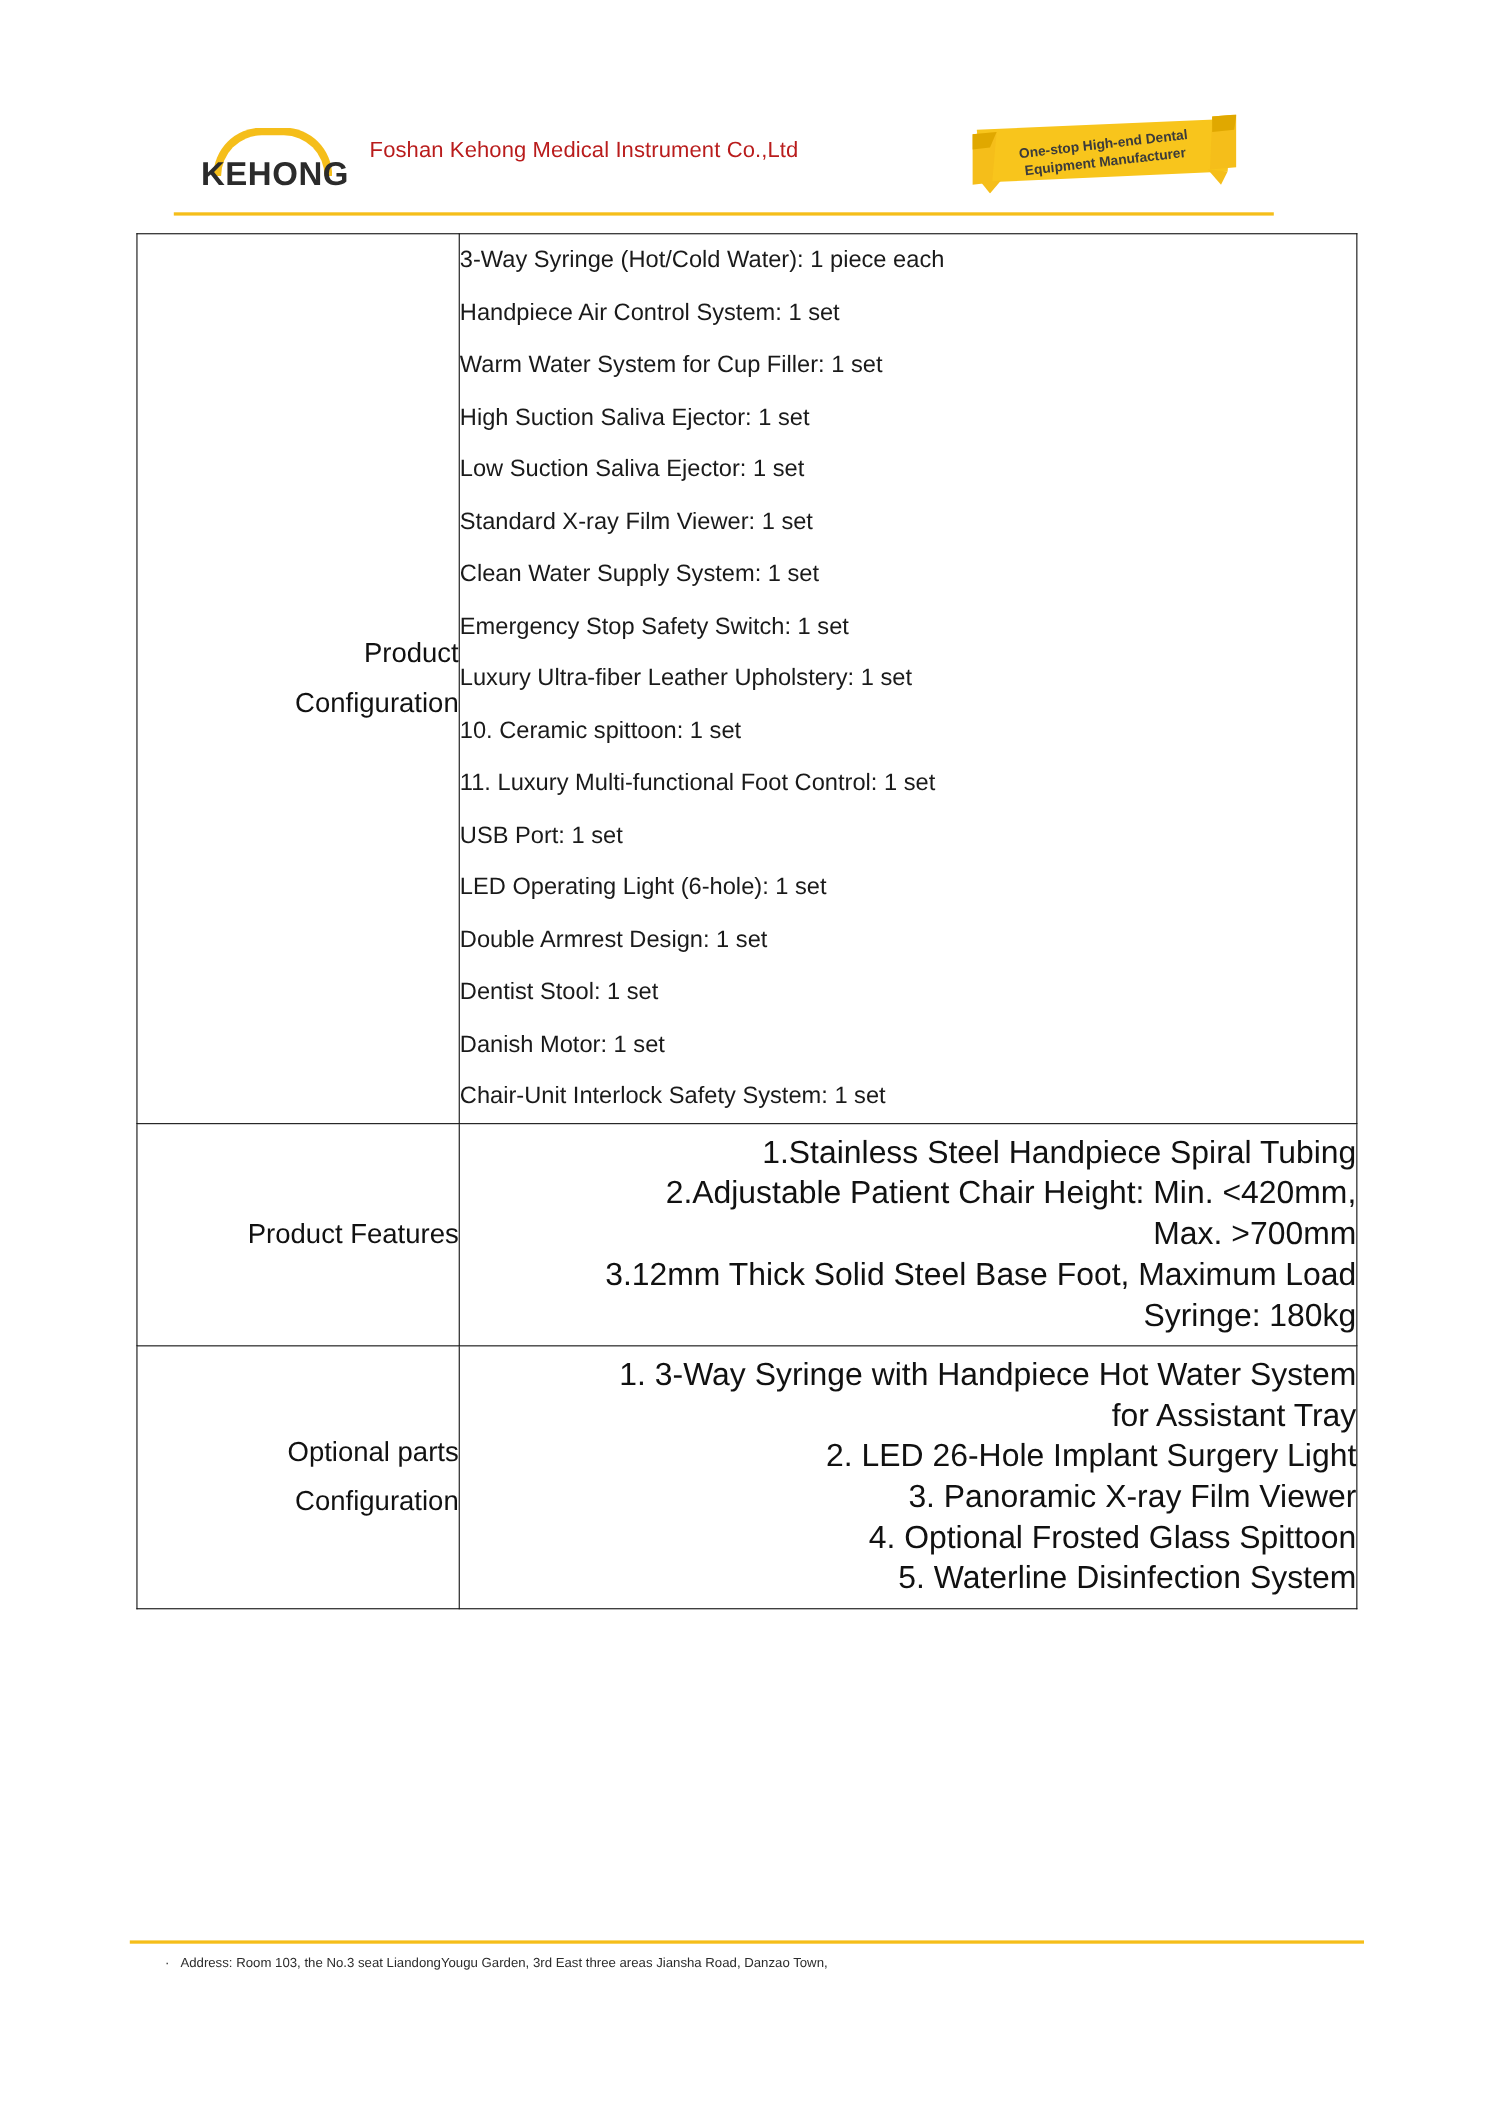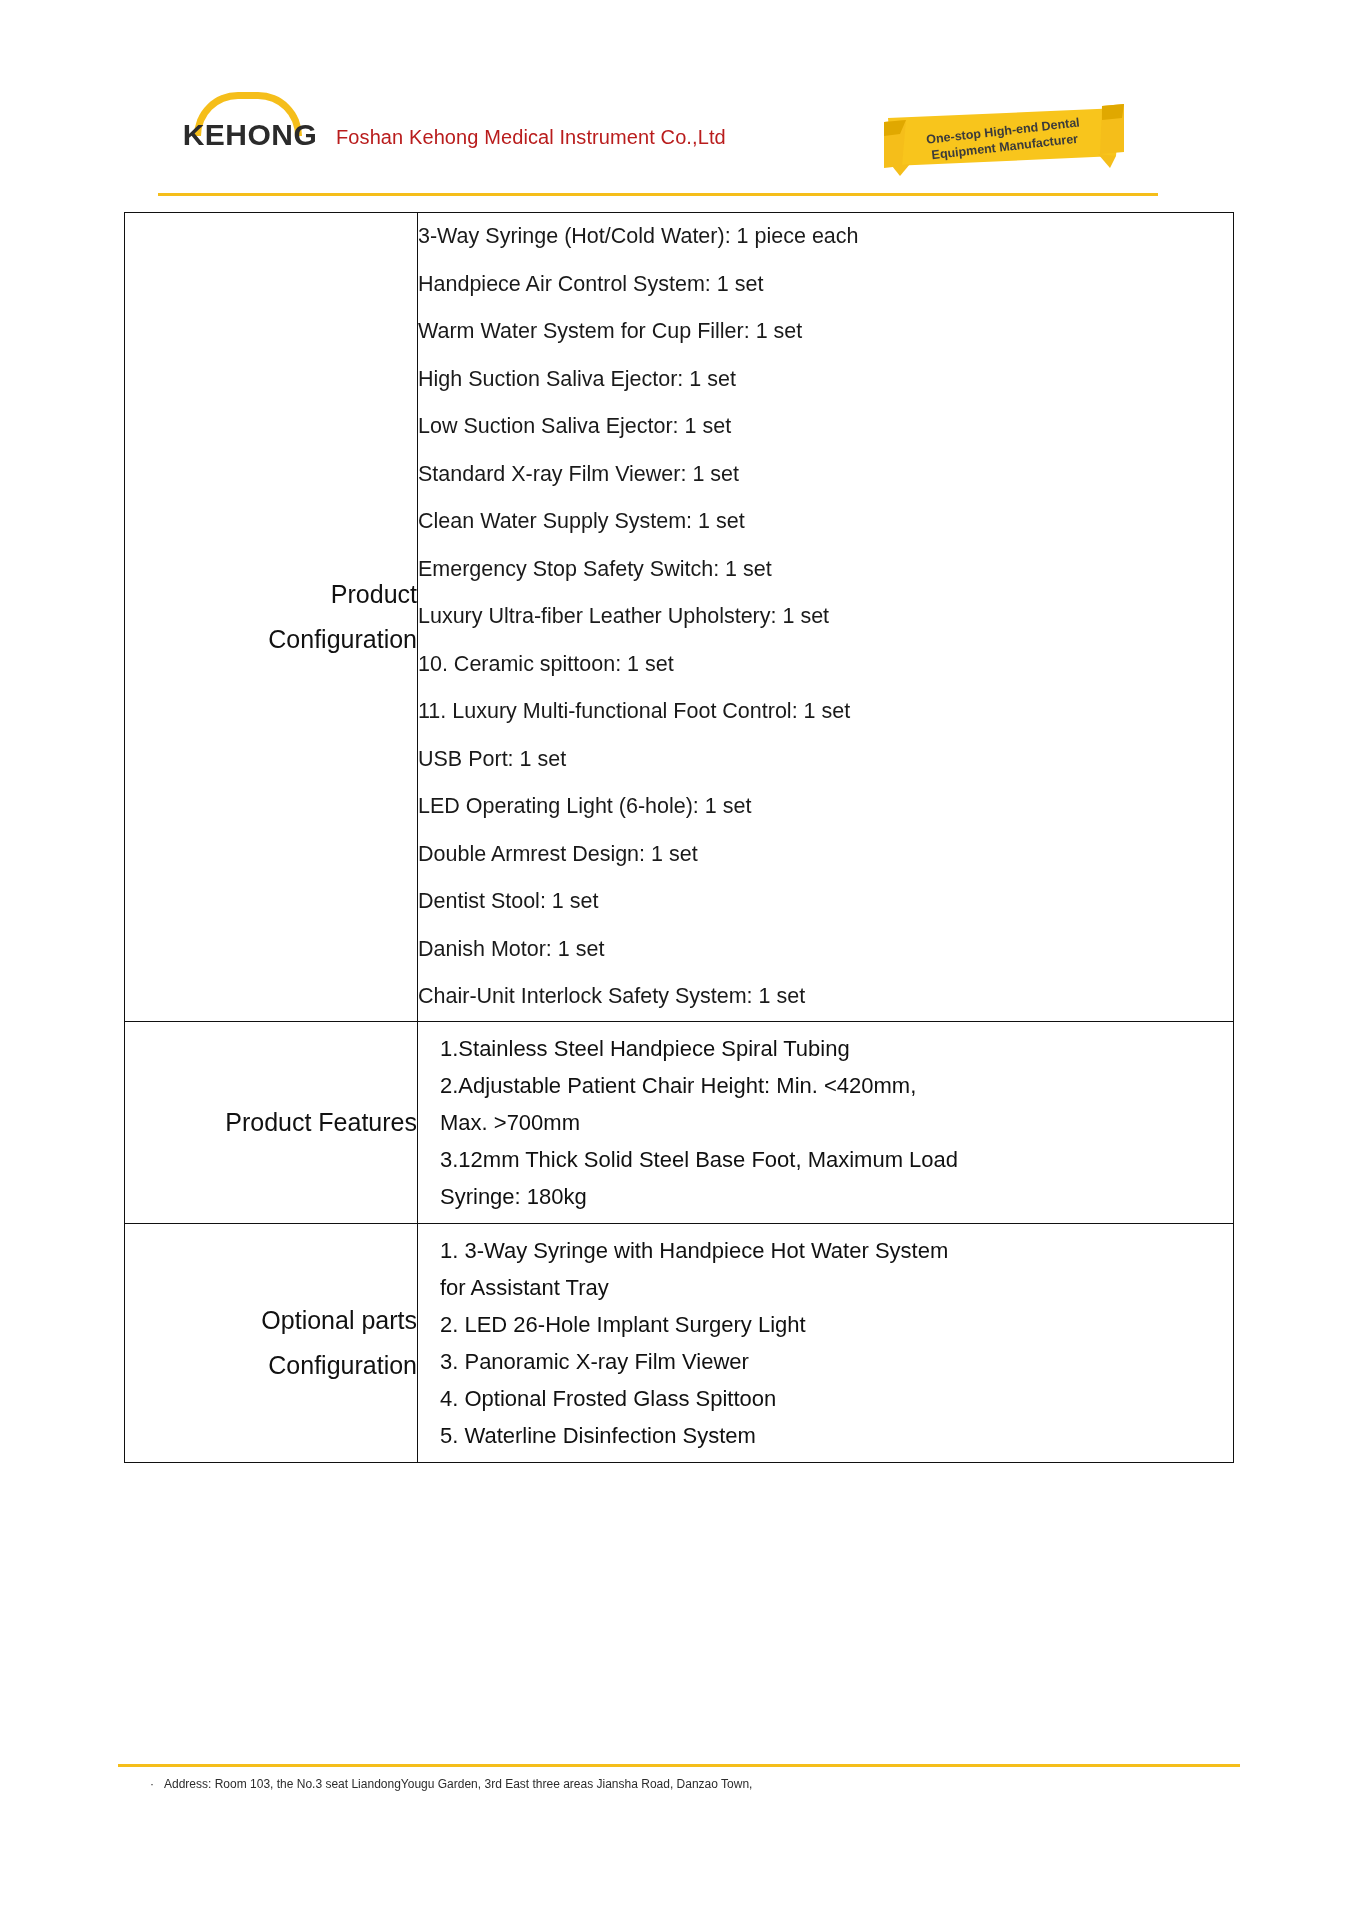--- a/index.html
+++ b/index.html
@@ -25,21 +25,21 @@
   .header {
     position: absolute;
     top: 48px;
     left: 0;
     width: 1358px;
     height: 105px;
   }
   .logo-block {
     position: absolute;
     left: 170px;
-    top: 44px;
+    top: 68px;
     width: 160px;
     height: 62px;
   }
   .logo-arc {
     position: absolute;
     left: 24px;
     top: 0px;
     width: 108px;
     height: 44px;
     border: 7px solid #f5be1a;
@@ -143,23 +143,24 @@
   .conf-list li {
     line-height: 47.5px;
     white-space: nowrap;
   }
   .feat-list, .opt-list {
     list-style: none;
     margin: 0;
     padding: 0;
   }
   .feat-list li, .opt-list li {
-    font-size: 22px;
+    font-size: 29px;
     line-height: 37px;
     color: #111;
+    text-align: right;
   }
   .value-cell.tight {
     padding: 8px 0 8px 22px;
   }
 
   
   .footer-rule {
     position: absolute;
     left: 118px;
     top: 1764px;

